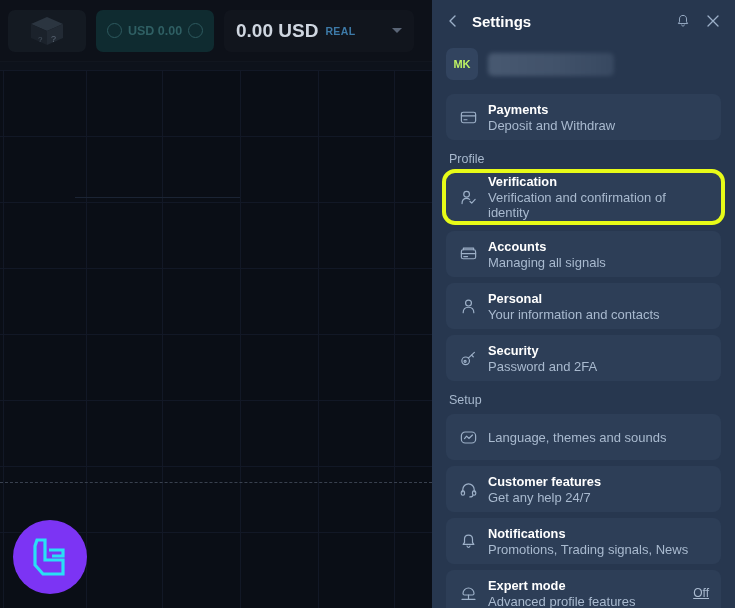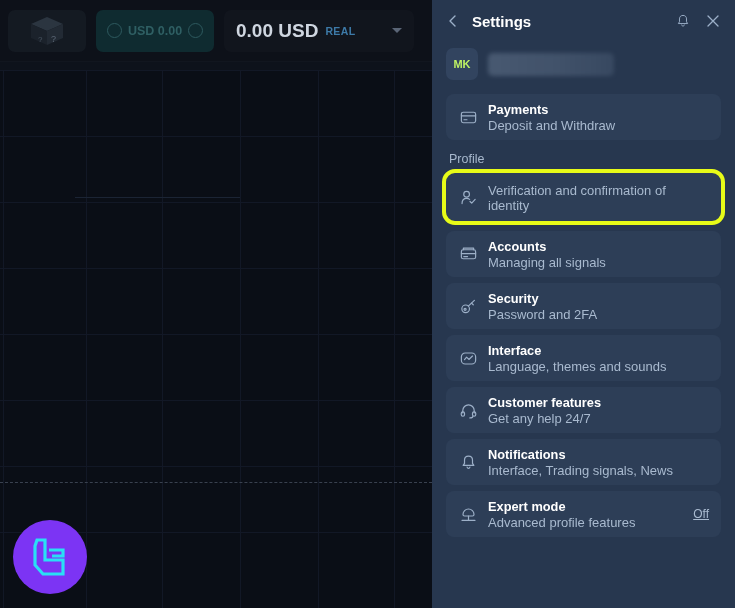--- a/index.html
+++ b/index.html
@@ -377,60 +377,73 @@
         <div class="section-label">Profile</div>
         <div class="item highlight">
           <span class="item-icon">
             <svg width="19" height="19" viewBox="0 0 20 20">
               <circle cx="8" cy="6.6" r="3" fill="none" stroke="#9db0c8" stroke-width="1.25" stroke-linecap="round" stroke-linejoin="round"></circle>
               <path d="M3.2 16.4 C3.2 12.9 5.4 11 8 11 C9.2 11 10.3 11.3 11.2 12" fill="none" stroke="#9db0c8" stroke-width="1.25" stroke-linecap="round" stroke-linejoin="round"></path>
               <path d="M11.6 14.2 L13.4 16 L17 12" fill="none" stroke="#9db0c8" stroke-width="1.25" stroke-linecap="round" stroke-linejoin="round"></path>
             </svg>
           </span>
           <span class="item-text">
+            <span class="item-title">Verification</span>
             <span class="item-sub">Verification and confirmation of identity</span>
           </span>
         </div>
         <div class="item">
           <span class="item-icon">
             <svg width="19" height="19" viewBox="0 0 20 20">
               <rect x="2.5" y="5" width="15" height="9.5" rx="2" fill="none" stroke="#9db0c8" stroke-width="1.25" stroke-linecap="round" stroke-linejoin="round"></rect>
               <path d="M2.5 9 H17.5" fill="none" stroke="#9db0c8" stroke-width="1.25" stroke-linecap="round" stroke-linejoin="round"></path>
               <path d="M5 12.2 H9" fill="none" stroke="#9db0c8" stroke-width="1.25" stroke-linecap="round" stroke-linejoin="round"></path>
               <path d="M4.6 5 L4.6 3.2 H15.4 L15.4 5" fill="none" stroke="#9db0c8" stroke-width="1.25" stroke-linecap="round" stroke-linejoin="round"></path>
             </svg>
           </span>
           <span class="item-text">
             <span class="item-title">Accounts</span>
             <span class="item-sub">Managing all signals</span>
           </span>
         </div>
         <div class="item">
           <span class="item-icon">
             <svg width="19" height="19" viewBox="0 0 20 20">
+              <circle cx="10" cy="6.4" r="3.1" fill="none" stroke="#9db0c8" stroke-width="1.25" stroke-linecap="round" stroke-linejoin="round"></circle>
+              <path d="M4.4 16.6 C4.4 12.8 6.9 10.8 10 10.8 C13.1 10.8 15.6 12.8 15.6 16.6" fill="none" stroke="#9db0c8" stroke-width="1.25" stroke-linecap="round" stroke-linejoin="round"></path>
+            </svg>
+          </span>
+          <span class="item-text">
+            <span class="item-title">Personal</span>
+            <span class="item-sub">Your information and contacts</span>
+          </span>
+        </div>
+        <div class="item">
+          <span class="item-icon">
+            <svg width="19" height="19" viewBox="0 0 20 20">
               <circle cx="7" cy="12.4" r="4" fill="none" stroke="#9db0c8" stroke-width="1.25" stroke-linecap="round" stroke-linejoin="round"></circle>
               <path d="M9.8 9.6 L16.2 3.6" fill="none" stroke="#9db0c8" stroke-width="1.25" stroke-linecap="round" stroke-linejoin="round"></path>
               <path d="M13.2 6.4 L15 8.2" fill="none" stroke="#9db0c8" stroke-width="1.25" stroke-linecap="round" stroke-linejoin="round"></path>
               <circle cx="6.4" cy="13" r="1.1" fill="none" stroke="#9db0c8" stroke-width="1.25" stroke-linecap="round" stroke-linejoin="round"></circle>
             </svg>
           </span>
           <span class="item-text">
             <span class="item-title">Security</span>
             <span class="item-sub">Password and 2FA</span>
           </span>
         </div>
+        <div class="section-label">Setup</div>
         <div class="item">
           <span class="item-icon">
             <svg width="19" height="19" viewBox="0 0 20 20">
               <rect x="2.5" y="4.2" width="15" height="11.6" rx="4" fill="none" stroke="#9db0c8" stroke-width="1.25" stroke-linecap="round" stroke-linejoin="round"></rect>
               <path d="M5.8 11.2 L8 8.6 L10.4 11 L14.2 7.4" fill="none" stroke="#9db0c8" stroke-width="1.25" stroke-linecap="round" stroke-linejoin="round"></path>
             </svg>
           </span>
           <span class="item-text">
-            <span class="item-title">Interface</span>
             <span class="item-sub">Language, themes and sounds</span>
           </span>
         </div>
         <div class="item">
           <span class="item-icon">
             <svg width="19" height="19" viewBox="0 0 20 20">
               <path d="M4 12.6 V10 C4 6.7 6.7 4 10 4 C13.3 4 16 6.7 16 10 V12.6" fill="none" stroke="#9db0c8" stroke-width="1.25" stroke-linecap="round" stroke-linejoin="round"></path>
               <rect x="2.4" y="11.4" width="3.4" height="4.6" rx="1.6" fill="none" stroke="#9db0c8" stroke-width="1.25" stroke-linecap="round" stroke-linejoin="round"></rect>
               <rect x="14.2" y="11.4" width="3.4" height="4.6" rx="1.6" fill="none" stroke="#9db0c8" stroke-width="1.25" stroke-linecap="round" stroke-linejoin="round"></rect>
               <path d="M14.6 16 C14.6 17.2 13 17.8 11.4 17.8" fill="none" stroke="#9db0c8" stroke-width="1.25" stroke-linecap="round" stroke-linejoin="round"></path>
@@ -443,21 +456,21 @@
         </div>
         <div class="item">
           <span class="item-icon">
             <svg width="19" height="19" viewBox="0 0 20 20">
               <path d="M10 3.2 C7.3 3.2 5.8 5 5.8 7.4 V11 L4.4 13.1 H15.6 L14.2 11 V7.4 C14.2 5 12.7 3.2 10 3.2 Z" fill="none" stroke="#9db0c8" stroke-width="1.25" stroke-linecap="round" stroke-linejoin="round"></path>
               <path d="M8.5 14.8 C8.8 15.8 9.3 16.2 10 16.2 C10.7 16.2 11.2 15.8 11.5 14.8" fill="none" stroke="#9db0c8" stroke-width="1.25" stroke-linecap="round" stroke-linejoin="round"></path>
             </svg>
           </span>
           <span class="item-text">
             <span class="item-title">Notifications</span>
-            <span class="item-sub">Interface, Trading signals, News</span>
+            <span class="item-sub">Promotions, Trading signals, News</span>
           </span>
         </div>
         <div class="item">
           <span class="item-icon">
             <svg width="19" height="19" viewBox="0 0 20 20">
               <path d="M10 4.2 C6.8 4.2 4.2 6.8 4.2 10 C4.2 10.9 4.9 11.6 5.8 11.6 H14.2 C15.1 11.6 15.8 10.9 15.8 10 C15.8 6.8 13.2 4.2 10 4.2 Z" fill="none" stroke="#9db0c8" stroke-width="1.25" stroke-linecap="round" stroke-linejoin="round"></path>
               <path d="M10 11.6 V16.2" fill="none" stroke="#9db0c8" stroke-width="1.25" stroke-linecap="round" stroke-linejoin="round"></path>
               <path d="M3.2 16.2 H16.8" fill="none" stroke="#9db0c8" stroke-width="1.25" stroke-linecap="round" stroke-linejoin="round"></path>
             </svg>
           </span>

